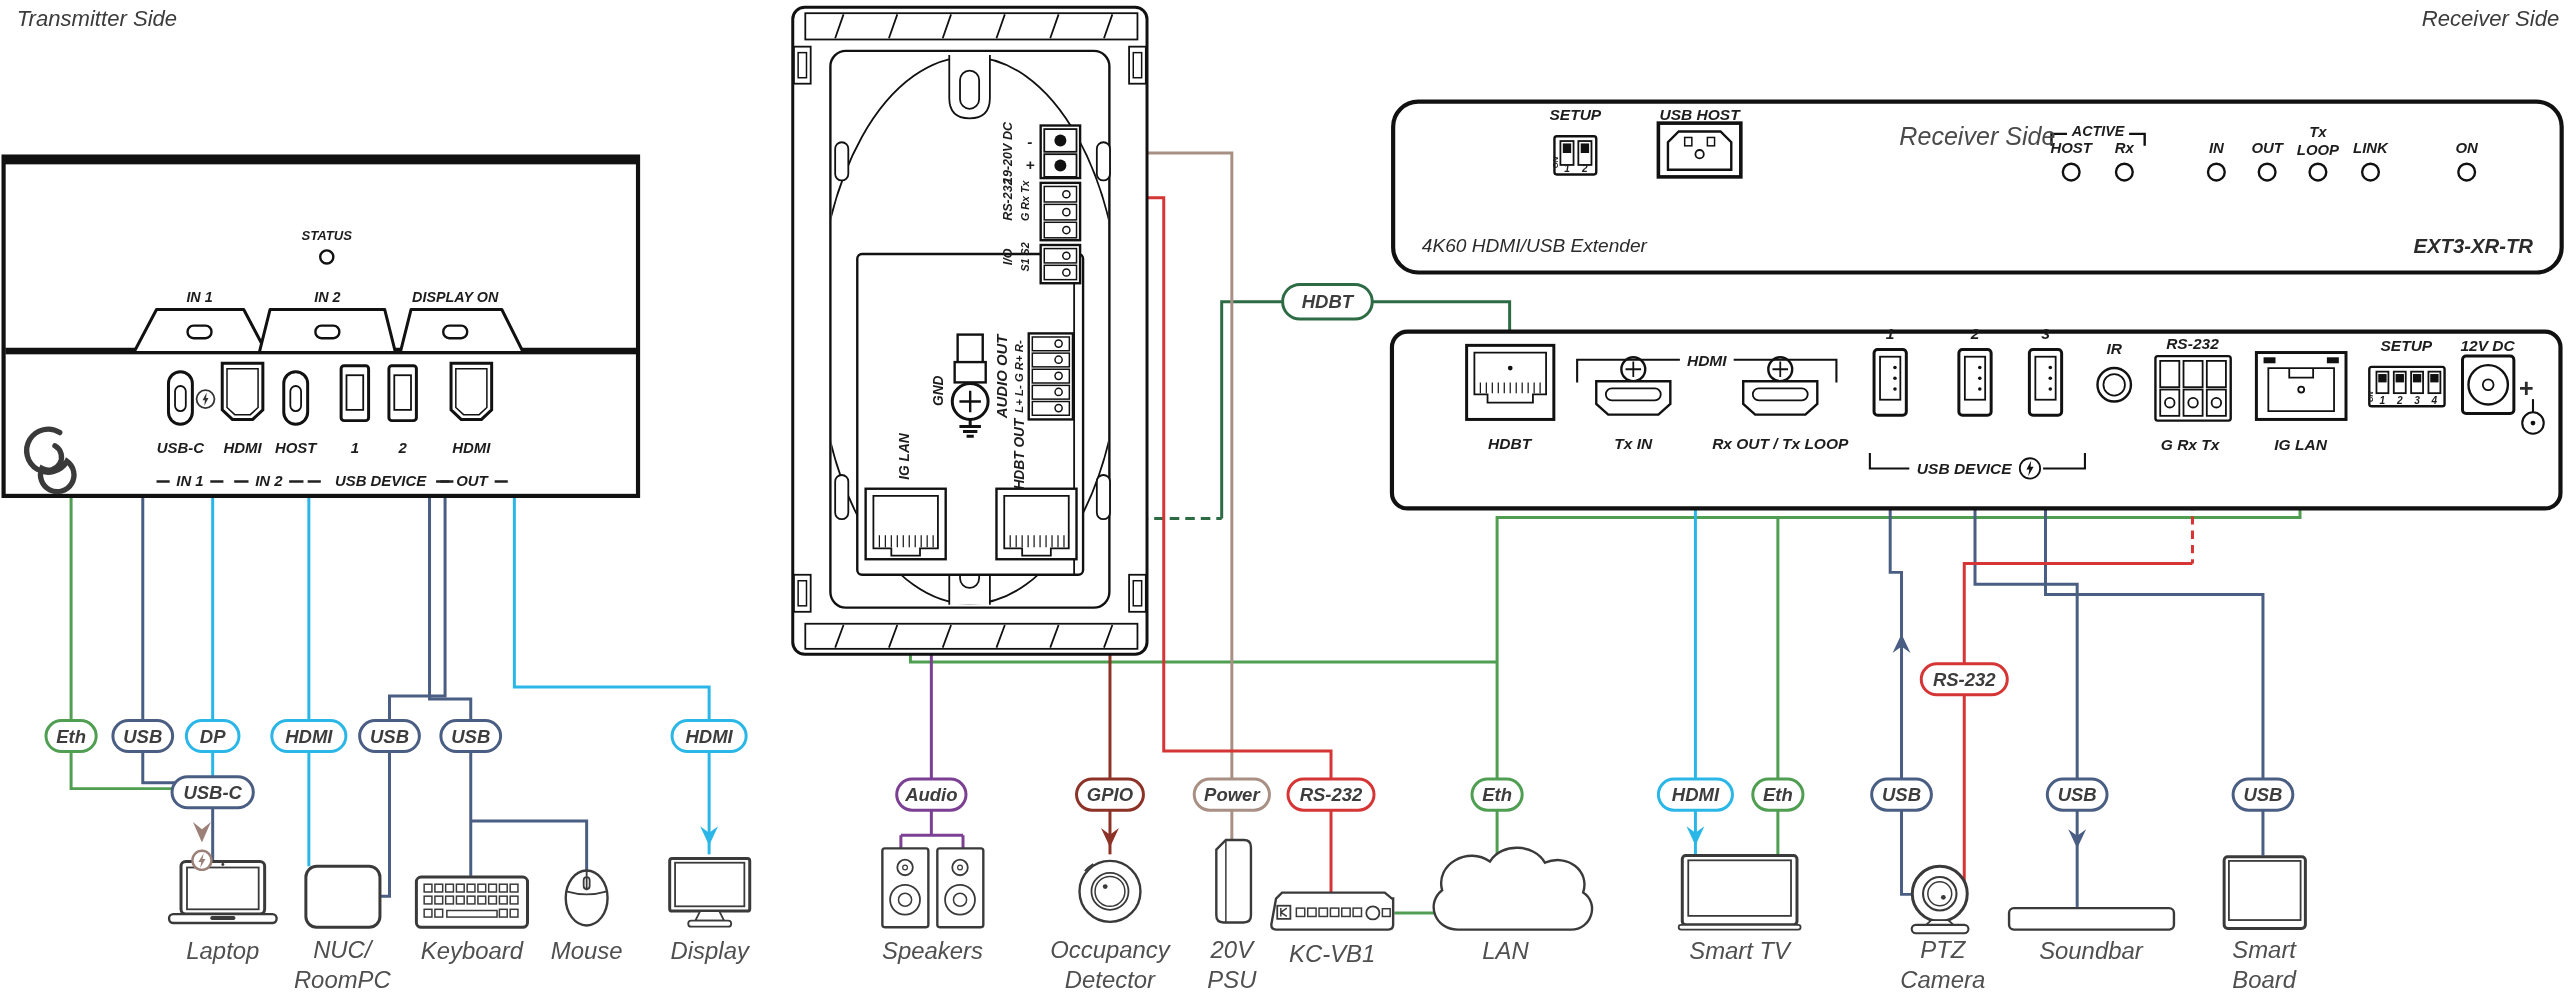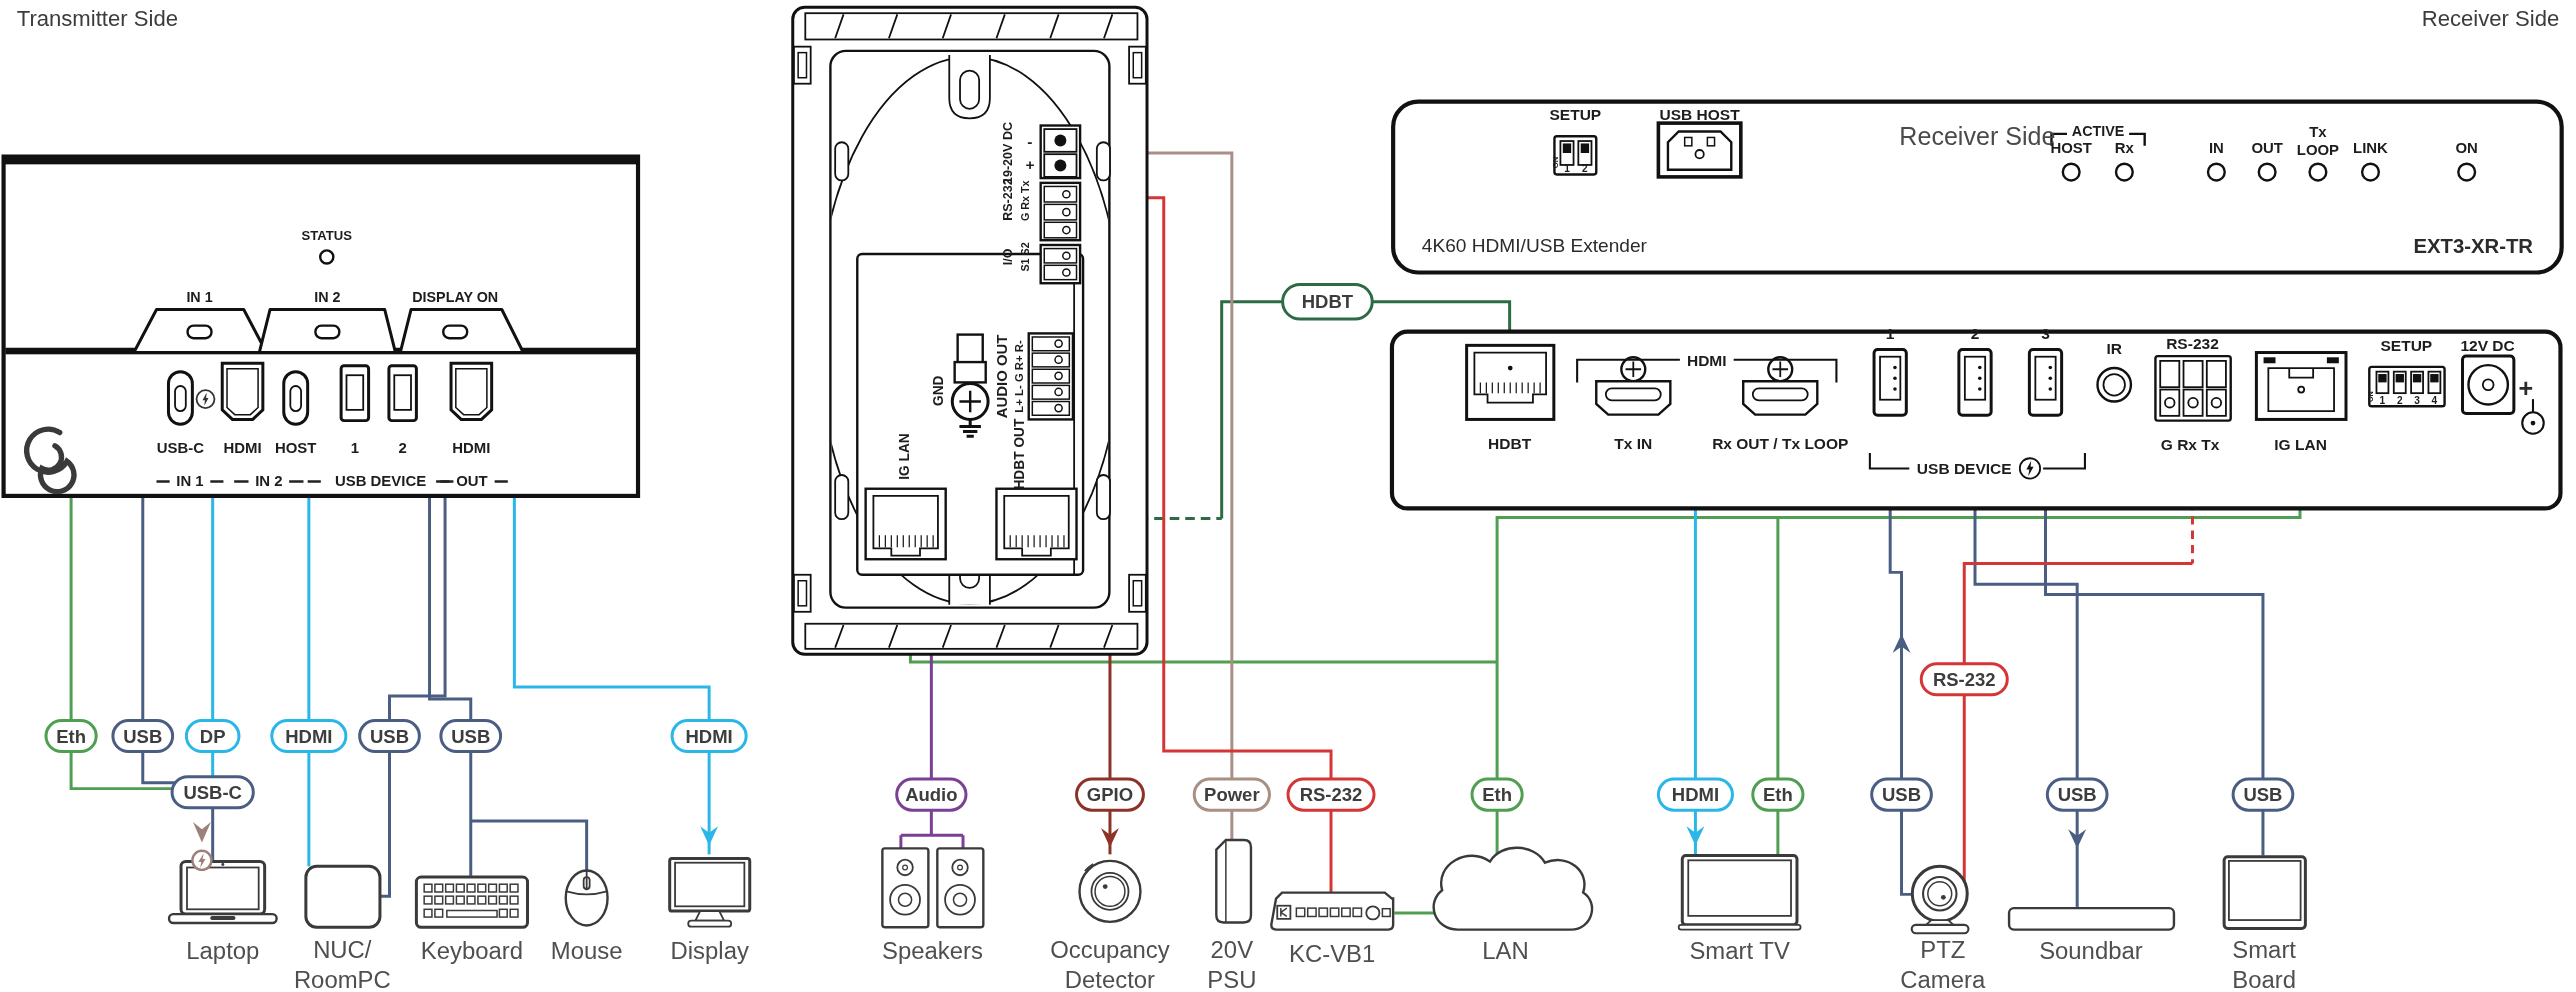--- a/index.html
+++ b/index.html
@@ -1,17 +1,17 @@
 <!DOCTYPE html>
 <html style="font-size:9.6px"><head>
 <meta charset="utf-8">
 <style>
   html,body{margin:0;padding:0;background:#ffffff;}
   #stage{position:relative;width:2576px;height:993px;background:#ffffff;
-         font-family:"Liberation Sans", sans-serif;overflow:hidden;}
+         font-family:"Liberation Sans", sans-serif;overflow:hidden;font-style:italic;}
   svg{position:absolute;left:0;top:0;}
   text{font-family:"Liberation Sans", sans-serif;fill:#2b2b2b;}
   .t-head{font-size:37px;fill:#3c3c3c;}
   .t-dev{font-size:40px;fill:#4f4f4f;}
   .t-port{font-size:25px;font-weight:bold;fill:#1d1d1d;}
   .t-btn{font-size:24px;font-weight:bold;fill:#1d1d1d;}
   .t-oval{font-size:31px;font-weight:bold;fill:#3d3d3d;}
   .t-panel{font-size:26px;font-weight:bold;fill:#1d1d1d;}
   .t-big{font-size:42px;fill:#4a4a4a;}
   .t-tiny{font-size:17px;font-weight:bold;fill:#1d1d1d;}

